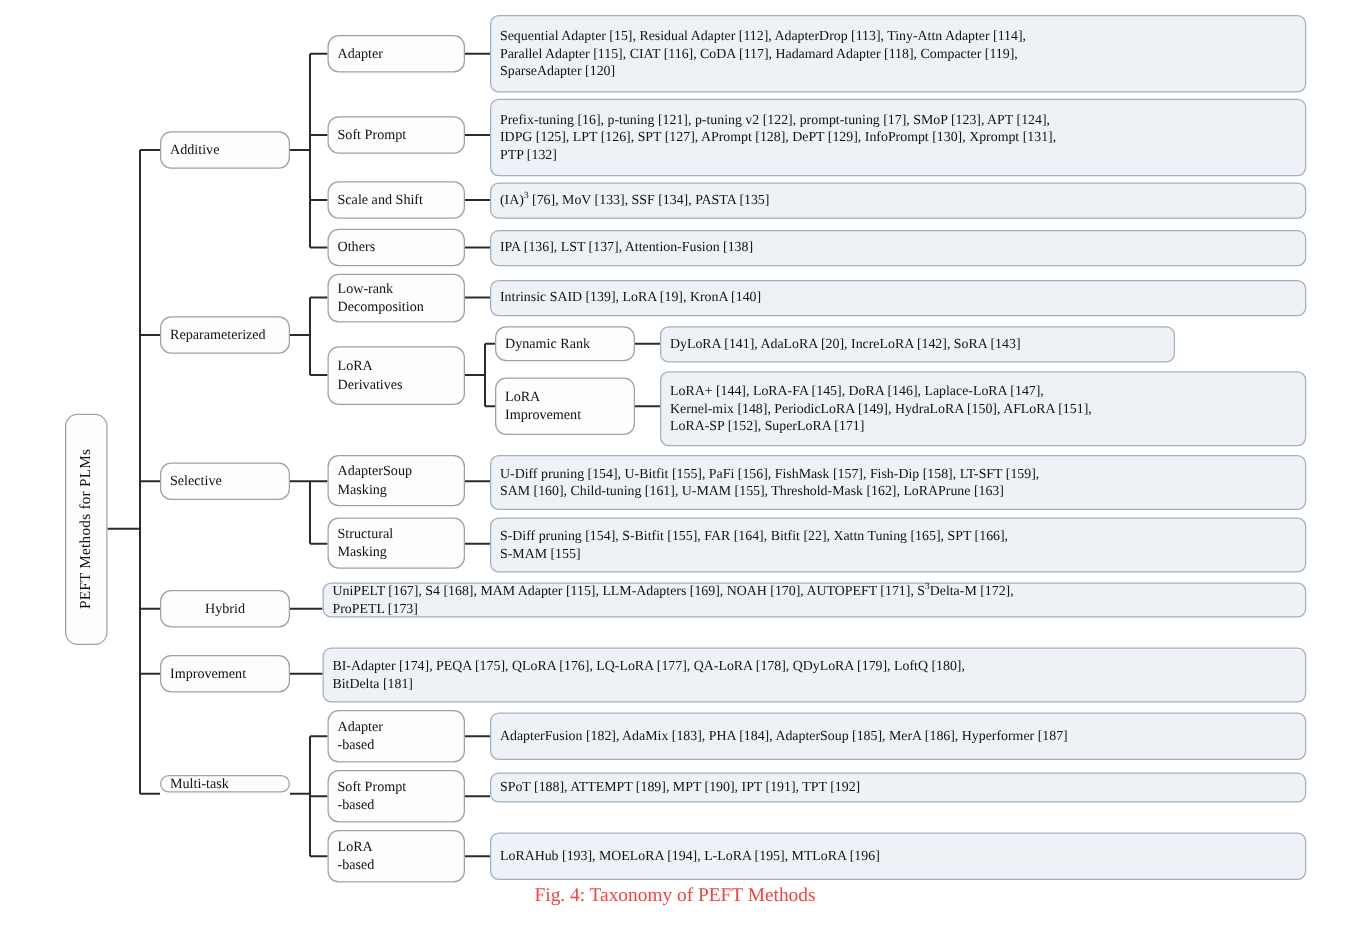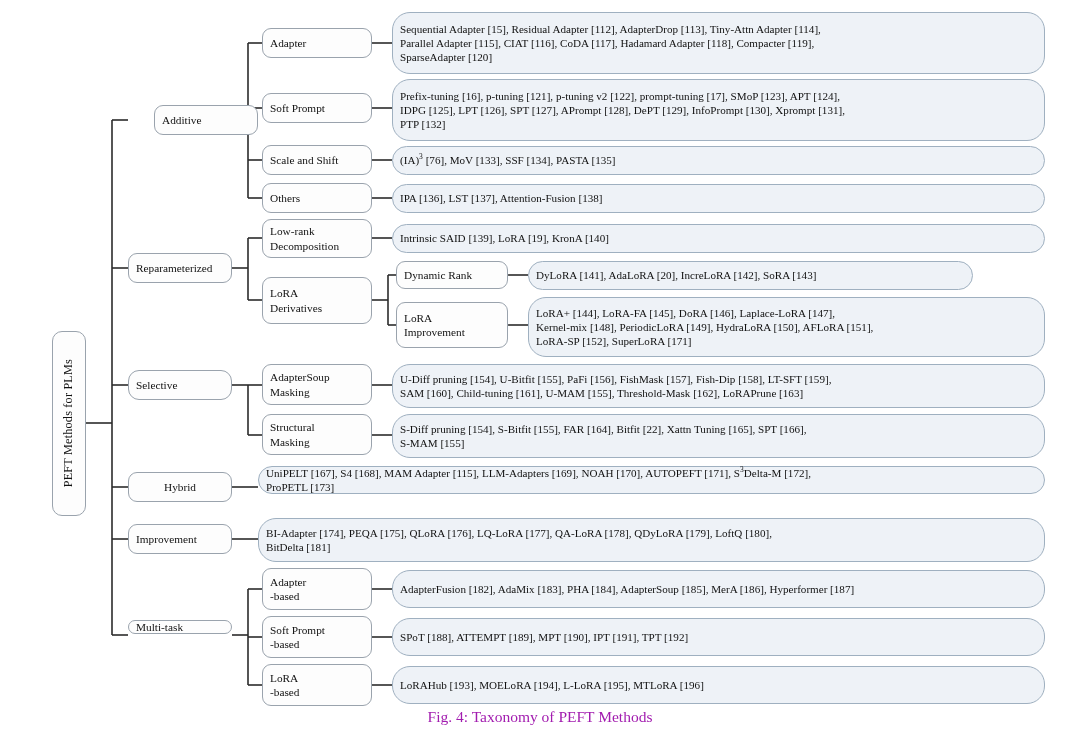--- a/index.html
+++ b/index.html
@@ -34,21 +34,21 @@
     align-items: center;
     padding: 3px 7px;
     line-height: 1.28;
     font-size: 11.3px;
     color: #111;
     z-index: 2;
   }
   .node.leaf {
     background: #eef2f7;
     border-color: #9fb0c0;
-    border-radius: 18px;
+    border-radius: 7px;
     font-size: 11.1px;
     align-items: center;
   }
   .node .txt {
     display: block;
     width: 100%;
     white-space: pre-line;
   }
   .node.root {
     border-radius: 10px;
@@ -66,21 +66,21 @@
     width: auto;
   }
   .caption {
     position: absolute;
     left: 0;
     top: 708px;
     width: 1080px;
     text-align: center;
     font-size: 15.5px;
     font-family: "Liberation Serif", "DejaVu Serif", serif;
-    color: #a21caf;
+    color: #ef4444;
   }
   sup { font-size: 0.68em; vertical-align: super; line-height: 0; }
 </style>
 </head>
 <body>
 
 <div id="canvas">
 
   <svg id="wires">
     <g stroke="#2b2b2b" stroke-width="1.6" fill="none" stroke-linecap="butt">
@@ -141,27 +141,27 @@
       <path d="M372,589 L392,589"></path>
       <path d="M372,637 L392,637"></path>
       <path d="M372,685 L392,685"></path>
     </g>
   </svg>
 
   <div class="node root" style="left:52px; top:331px; width:34px; height:185px;">
     <span class="txt">PEFT Methods for PLMs</span>
   </div>
 
-  <div class="node" style="left:128px; top:105px; width:104px; height:30px;margin-left:26px;">
+  <div class="node" style="left:128px; top:105px; width:104px; height:30px;">
     <span class="txt">Additive</span>
   </div>
   <div class="node" style="left:128px; top:253px; width:104px; height:30px;">
     <span class="txt">Reparameterized</span>
   </div>
-  <div class="node" style="left:128px; top:370px; width:104px; height:30px;border-radius:11px;">
+  <div class="node" style="left:128px; top:370px; width:104px; height:30px;">
     <span class="txt">Selective</span>
   </div>
   <div class="node" style="left:128px; top:472px; width:104px; height:30px;text-align:center;">
     <span class="txt">Hybrid</span>
   </div>
   <div class="node" style="left:128px; top:524px; width:104px; height:30px;">
     <span class="txt">Improvement</span>
   </div>
   <div class="node" style="left:128px; top:620px; width:104px; height:14px;">
     <span class="txt">Multi-task</span>
@@ -233,21 +233,21 @@
   </div>
 
   <div class="node leaf" style="left:392px; top:184px; width:653px; height:29px;">
     <span class="txt">IPA [136], LST [137], Attention-Fusion [138]</span>
   </div>
 
   <div class="node leaf" style="left:392px; top:224px; width:653px; height:29px;">
     <span class="txt">Intrinsic SAID [139], LoRA [19], KronA [140]</span>
   </div>
 
-  <div class="node leaf" style="left:528px; top:261px; width:445px; height:29px;">
+  <div class="node leaf" style="left:528px; top:261px; width:412px; height:29px;">
     <span class="txt">DyLoRA [141], AdaLoRA [20], IncreLoRA [142], SoRA [143]</span>
   </div>
 
   <div class="node leaf" style="left:528px; top:297px; width:517px; height:60px;">
     <span class="txt">LoRA+ [144], LoRA-FA [145], DoRA [146], Laplace-LoRA [147],
 Kernel-mix [148], PeriodicLoRA [149], HydraLoRA [150], AFLoRA [151],
 LoRA-SP [152], SuperLoRA [171]</span>
   </div>
 
   <div class="node leaf" style="left:392px; top:364px; width:653px; height:44px;">
@@ -267,21 +267,21 @@
 
   <div class="node leaf" style="left:258px; top:518px; width:787px; height:44px;">
     <span class="txt">BI-Adapter [174], PEQA [175], QLoRA [176], LQ-LoRA [177], QA-LoRA [178], QDyLoRA [179], LoftQ [180],
 BitDelta [181]</span>
   </div>
 
   <div class="node leaf" style="left:392px; top:570px; width:653px; height:38px;">
     <span class="txt">AdapterFusion [182], AdaMix [183], PHA [184], AdapterSoup [185], MerA [186], Hyperformer [187]</span>
   </div>
 
-  <div class="node leaf" style="left:392px; top:618px; width:653px; height:38px;">
+  <div class="node leaf" style="left:392px; top:618px; width:653px; height:24px;">
     <span class="txt">SPoT [188], ATTEMPT [189], MPT [190], IPT [191], TPT [192]</span>
   </div>
 
   <div class="node leaf" style="left:392px; top:666px; width:653px; height:38px;">
     <span class="txt">LoRAHub [193], MOELoRA [194], L-LoRA [195], MTLoRA [196]</span>
   </div>
 
   <div class="caption">Fig. 4: Taxonomy of PEFT Methods</div>
 
 </div>

